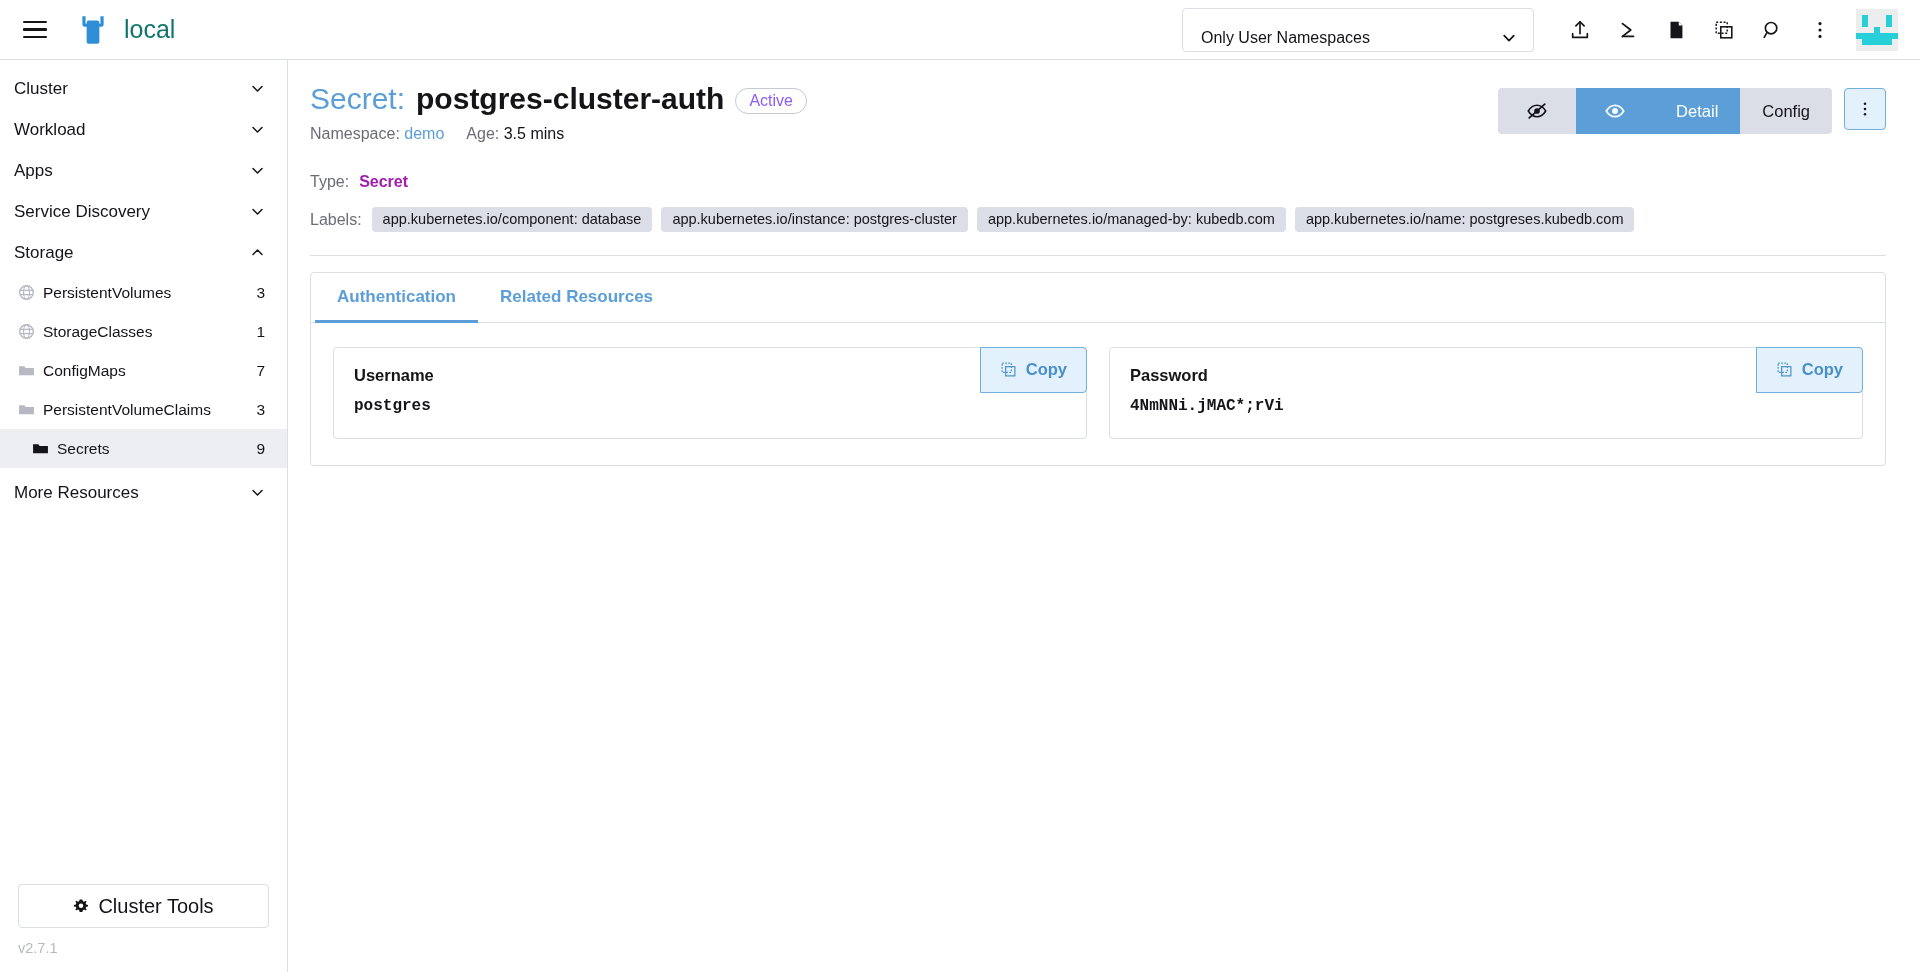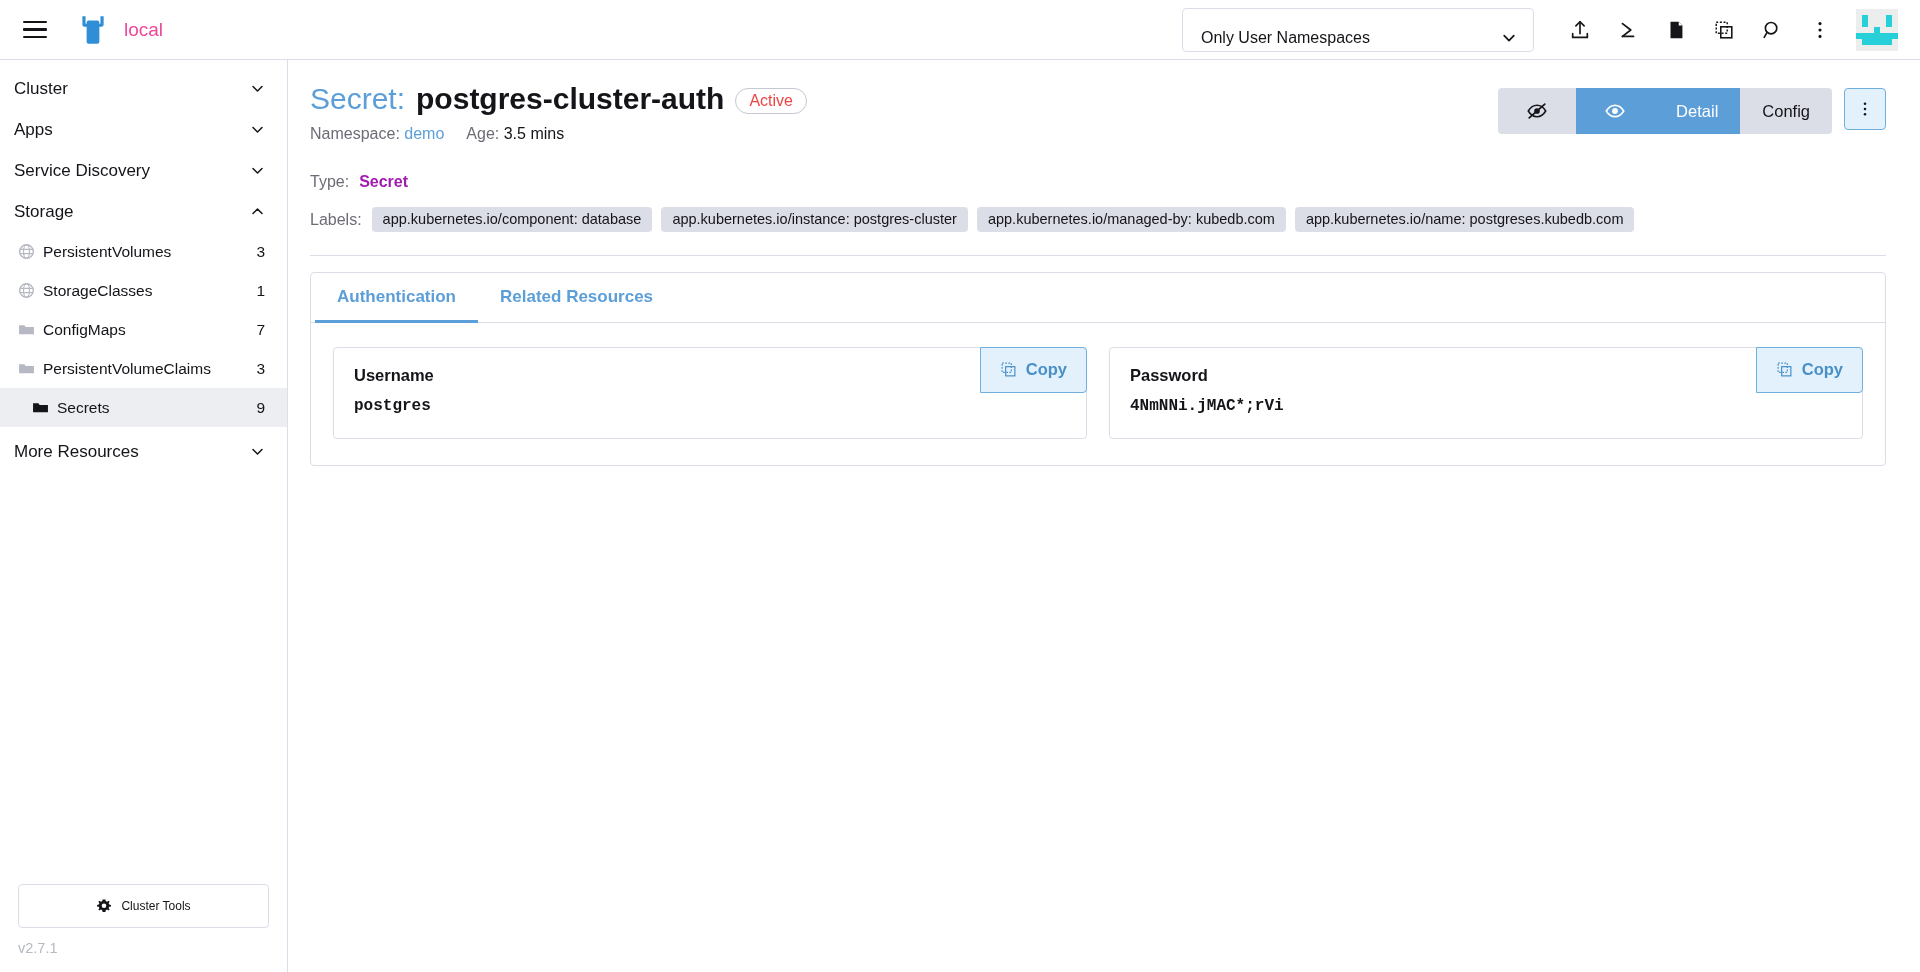--- a/index.html
+++ b/index.html
@@ -17,21 +17,21 @@
     display: flex; align-items: center;
     border-bottom: 1px solid #dcdee7;
     background: #fff;
     padding: 0 22px 0 18px;
   }
   .hamburger { width: 34px; height: 34px; display:flex; flex-direction:column; justify-content:center; align-items:center; gap:5px; cursor:pointer; }
   .hamburger span { display:block; width: 24px; height: 2.6px; background: #141419; border-radius: 1px; }
 
   .brand { display:flex; align-items:center; gap: 14px; margin-left: 24px; }
   .brand-logo { width: 34px; height: 34px; }
-  .brand-name { font-size: 19px; color: #ec4899; }
+  .brand-name { font-size: 25px; color: #0f766e; }
 
   .header-spacer { flex: 1; }
 
   .ns-select {
     width: 352px; height: 44px;
     border: 1px solid #dcdee7; border-radius: 4px;
     background: #fff;
     display: flex; align-items: center; justify-content: space-between;
     padding: 16px 16px 0 18px;
     font-size: 16px; color: #141419;
@@ -86,36 +86,36 @@
   .nav-item.active .ico { color: #141419; }
   .nav-item .label { flex: 1; white-space: nowrap; }
   .nav-item .count { font-size: 15.5px; color: #141419; }
 
   .sidebar-footer { padding: 0 18px 16px 18px; }
   .cluster-tools {
     width: 100%; height: 44px;
     border: 1px solid #dcdee7; border-radius: 4px;
     background: #fff; color: #141419;
     display:flex; align-items:center; justify-content:center; gap: 9px;
-    font-size: 12px; cursor: pointer;
+    font-size: 20px; cursor: pointer;
   }
   .version { font-size: 14.5px; color: #b6b9c3; margin-top: 12px; }
 
   
   .main { flex: 1; min-width: 0; overflow: hidden; padding: 22px 34px 0 22px; }
 
   .title-row { display: flex; align-items: flex-start; }
   .title-block { flex: 1; min-width: 0; }
   .page-title {
     font-size: 30px; font-weight: 700; color: #141419;
     display: flex; align-items: center; gap: 11px; line-height: 1.15;
   }
   .page-title .kind { color: #5b9ed8; font-weight: 400; }
   .badge-active {
-    font-size: 16px; font-weight: 400; color: #ef4444;
+    font-size: 16px; font-weight: 400; color: #8b5cf6;
     border: 1px solid #c5c9d3; border-radius: 20px;
     padding: 2px 13px 3px; line-height: 1.2;
     position: relative; top: 2px;
   }
   .subtitle { margin-top: 8px; font-size: 16px; color: #6c6c76; display: flex; gap: 22px; }
   .subtitle .link { color: #5b9ed8; cursor: pointer; }
   .subtitle .val { color: #141419; }
 
   .actions { display: flex; align-items: flex-start; gap: 0; padding-top: 6px; }
   .btn-group { display: flex; }
@@ -289,20 +289,26 @@
     <div class="sidebar">
       <div class="nav-scroll">
 
         <div class="nav-group">
           <span>Cluster</span>
           <svg class="chev" viewBox="0 0 16 16">
             <path d="M3.2 5.8 L8 10.6 L12.8 5.8" fill="none" stroke="currentColor" stroke-width="1.6" stroke-linecap="round" stroke-linejoin="round"></path>
           </svg>
         </div>
 
+        <div class="nav-group">
+          <span>Workload</span>
+          <svg class="chev" viewBox="0 0 16 16">
+            <path d="M3.2 5.8 L8 10.6 L12.8 5.8" fill="none" stroke="currentColor" stroke-width="1.6" stroke-linecap="round" stroke-linejoin="round"></path>
+          </svg>
+        </div>
 
         <div class="nav-group">
           <span>Apps</span>
           <svg class="chev" viewBox="0 0 16 16">
             <path d="M3.2 5.8 L8 10.6 L12.8 5.8" fill="none" stroke="currentColor" stroke-width="1.6" stroke-linecap="round" stroke-linejoin="round"></path>
           </svg>
         </div>
 
         <div class="nav-group">
           <span>Service Discovery</span>

